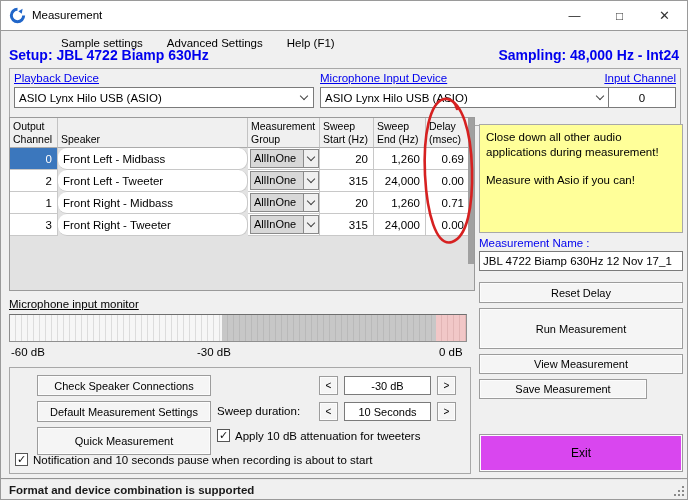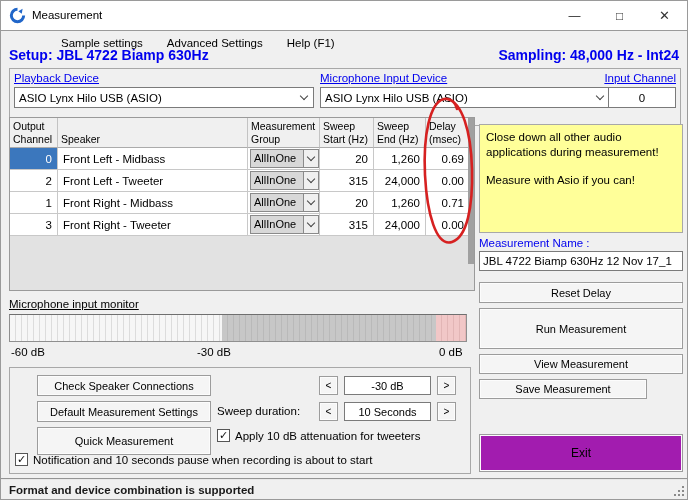--- a/index.html
+++ b/index.html
@@ -34,38 +34,38 @@
   .combo-mic { left:310px; top:18px; width:290px; }
   .inchan-box { position:absolute; right:4px; top:18px; width:68px; height:21px; background:#fff; border:1px solid #7a7a7a; text-align:center; font-size:11.5px; font-family:"Liberation Sans",sans-serif; }
   
   .grid { position:absolute; left:8px; top:116px; width:466px; height:174px; border:1px solid #9a9a9a; background:#e2e2e2; }
   .grid-scrollbar { position:absolute; right:0; top:0; width:6px; height:146px; background:#a0a0a0; }
   .trow { display:flex; }
   .hcell { background:#f0f0f0; border-right:1px solid #c3c3c3; border-bottom:1px solid #ababab; font-size:10.5px; line-height:1.25; padding:2px 3px; height:30px; }
   .tcell { background:#fff; border-right:1px solid #c8c8c8; border-bottom:1px solid #c8c8c8; height:22px; font-size:11.5px; display:flex; align-items:center; }
   .c0 { width:48px; } .c1 { width:190px; } .c2 { width:72px; } .c3 { width:54px; } .c4 { width:52px; } .c5 { width:44px; }
   .num { justify-content:flex-end; padding-right:5px; }
-  .txt { padding-left:5px; }
+  .txt { padding-left:5px;border-radius:9px; }
   .sel { background:#3b77bd; color:#fff; }
   .gcombo { display:flex; width:86px; height:19px; margin-left:2px; border:1px solid #8a8a8a; }
   .gcombo .gtxt { flex:1; background:#d8d8d8; font-size:11px; line-height:17px; padding-left:3px; }
   .gcombo .gchev { width:15px; background:#f0f0f0; border-left:1px solid #8a8a8a; display:flex; align-items:center; justify-content:center; }
   
   .annotation { position:absolute; left:0; top:0; width:688px; height:500px; pointer-events:none; }
   
   .infobox { position:absolute; left:478px; top:123px; width:204px; height:109px; background:#ffff99; border:1px solid #a8a8a8; padding:5px 6px; font-size:11.5px; line-height:1.3; }
   .infobox p { margin-bottom:13px; }
   .mname-label { position:absolute; left:478px; top:236px; color:#0000ee; font-size:11.5px; }
   .mname-input { position:absolute; left:478px; top:250px; width:204px; height:20px; border:1px solid #7a7a7a; background:#fff; font-size:11.5px; padding:0 3px; font-family:"Liberation Sans",sans-serif; white-space:nowrap; overflow:hidden; }
   .btn { position:absolute; background:#f5f5f5; border:1px solid #9c9c9c; box-shadow:inset 0 0 0 1px #fcfcfc; display:flex; align-items:center; justify-content:center; font-size:11px; }
   .b-reset { left:478px; top:281px; width:204px; height:21px; }
   .b-run   { left:478px; top:307px; width:204px; height:41px; }
   .b-view  { left:478px; top:353px; width:204px; height:20px; }
   .b-save  { left:478px; top:378px; width:168px; height:20px; }
-  .b-exit  { left:478px; top:433px; width:204px; height:38px; background:#a21caf; font-size:12px; }
+  .b-exit  { left:478px; top:433px; width:204px; height:38px; background:#d946ef; font-size:12px; }
   
   .mon-label { position:absolute; left:8px; top:297px; text-decoration:underline; font-size:11.5px; }
   .meter { position:absolute; left:8px; top:313px; width:458px; height:28px; border:1px solid #8f8f8f; border-top-color:#6f6f6f; display:flex; background:#fff; }
   .mz1 { width:46.5%; background:repeating-linear-gradient(90deg,#f6f6f6 0 5px,#dcdcdc 5px 6px); }
   .mz2 { width:47%;   background:repeating-linear-gradient(90deg,#c7c7c7 0 5px,#b9b9b9 5px 6px); }
   .mz3 { width:6.5%;  background:repeating-linear-gradient(90deg,#f1c7c7 0 5px,#e2b5b5 5px 6px); }
   .scale { position:absolute; top:345px; font-size:11.5px; }
   .s-left { left:10px; } .s-mid { left:196px; } .s-right { left:438px; }
   
   .ctrl-panel { position:absolute; left:8px; top:366px; width:462px; height:107px; border:1px solid #a8a8a8; }

